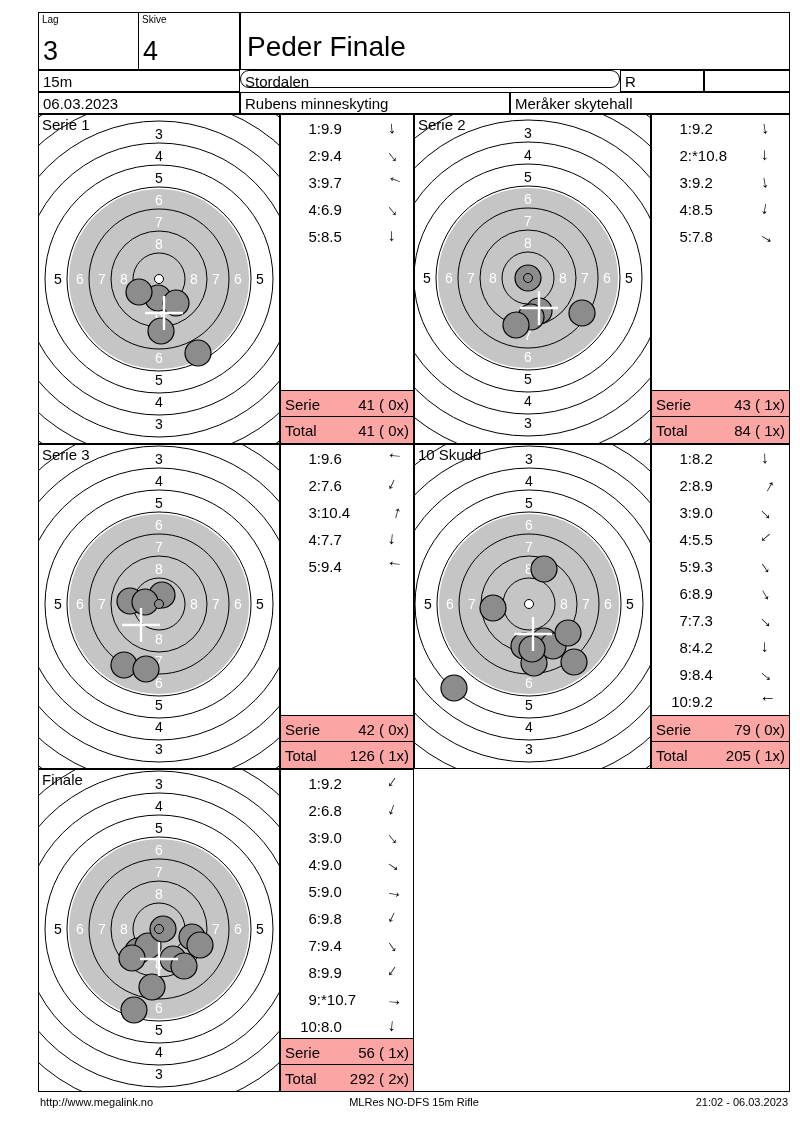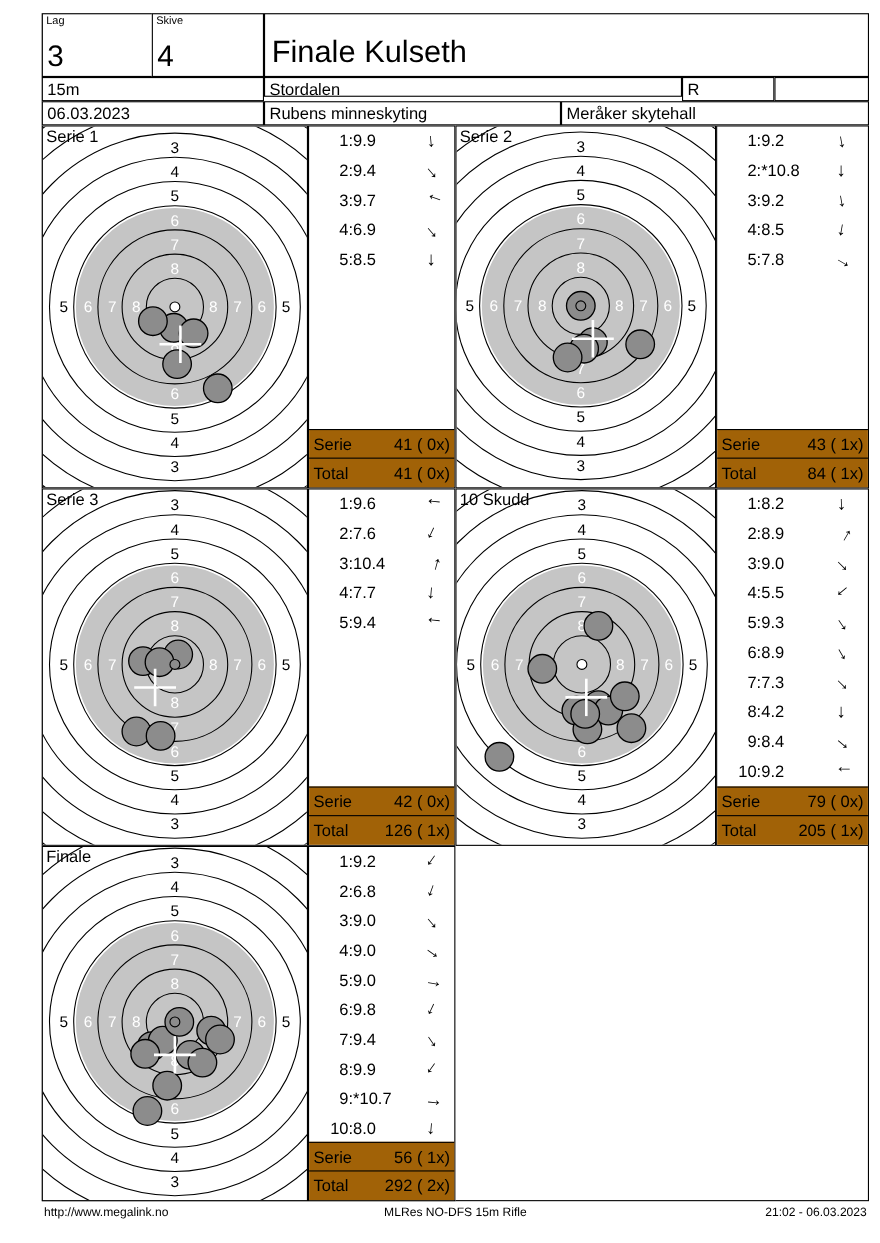--- a/index.html
+++ b/index.html
@@ -15,21 +15,21 @@
   .tcell{position:absolute;border:1px solid #000;box-sizing:border-box;overflow:hidden;background:#fff;}
   .scell{position:absolute;border:1px solid #000;box-sizing:border-box;background:#fff;}
   .btitle{position:absolute;top:1px;left:3px;font-size:15px;background:transparent;}
   .shotrow{display:grid;grid-template-columns:40px 54px 1fr;height:27px;align-items:center;font-size:15px;}
   .shotrow .sn{text-align:right;}
   .shotrow .sv{}
   .shotrow .sa{text-align:center;}
   .arrow{display:inline-block;font-size:17px;line-height:1;}
   .sumbox{position:absolute;left:0;right:0;height:27px;border-top:1px solid #000;
           display:flex;align-items:center;justify-content:space-between;
-          padding:0 4px;font-size:15px;box-sizing:border-box;background:#a16207;}
+          padding:0 4px;font-size:15px;box-sizing:border-box;background:#fca5a5;}
   .footer{position:absolute;top:1096px;left:38px;width:752px;font-size:11px;}
   .footer .fl{position:absolute;left:2px;top:0;}
   .footer .fc{position:absolute;left:0;right:0;top:0;text-align:center;}
   .footer .fr{position:absolute;right:2px;top:0;}
 </style>
 </head>
 <body>
 
 <div class="page">
 
@@ -37,27 +37,27 @@
 
   <div class="cell" style="left:38px;top:12px;width:117px;height:58px;">
     <span class="mini">Lag</span>
     <span class="big">3</span>
   </div>
   <div class="cell" style="left:138px;top:12px;width:102px;height:58px;">
     <span class="mini">Skive</span>
     <span class="big">4</span>
   </div>
   <div class="cell" style="left:240px;top:12px;width:550px;height:58px;">
-    <span class="name">Finale Kulseth</span>
+    <span class="name">Peder Finale</span>
   </div>
 
   <div class="cell" style="left:38px;top:70px;width:202px;height:22px;">
     <span class="txt15">15m</span>
   </div>
-  <div class="cell" style="left:240px;top:70px;width:380px;height:18px;">
+  <div class="cell" style="left:240px;top:70px;width:380px;height:18px;border-radius:10px;">
     <span class="txt15">Stordalen</span>
   </div>
   <div class="cell" style="left:620px;top:70px;width:84px;height:22px;">
     <span class="txt15">R</span>
   </div>
   <div class="cell" style="left:704px;top:70px;width:86px;height:22px;"></div>
 
   <div class="cell" style="left:38px;top:92px;width:202px;height:22px;">
     <span class="txt15">06.03.2023</span>
   </div>

